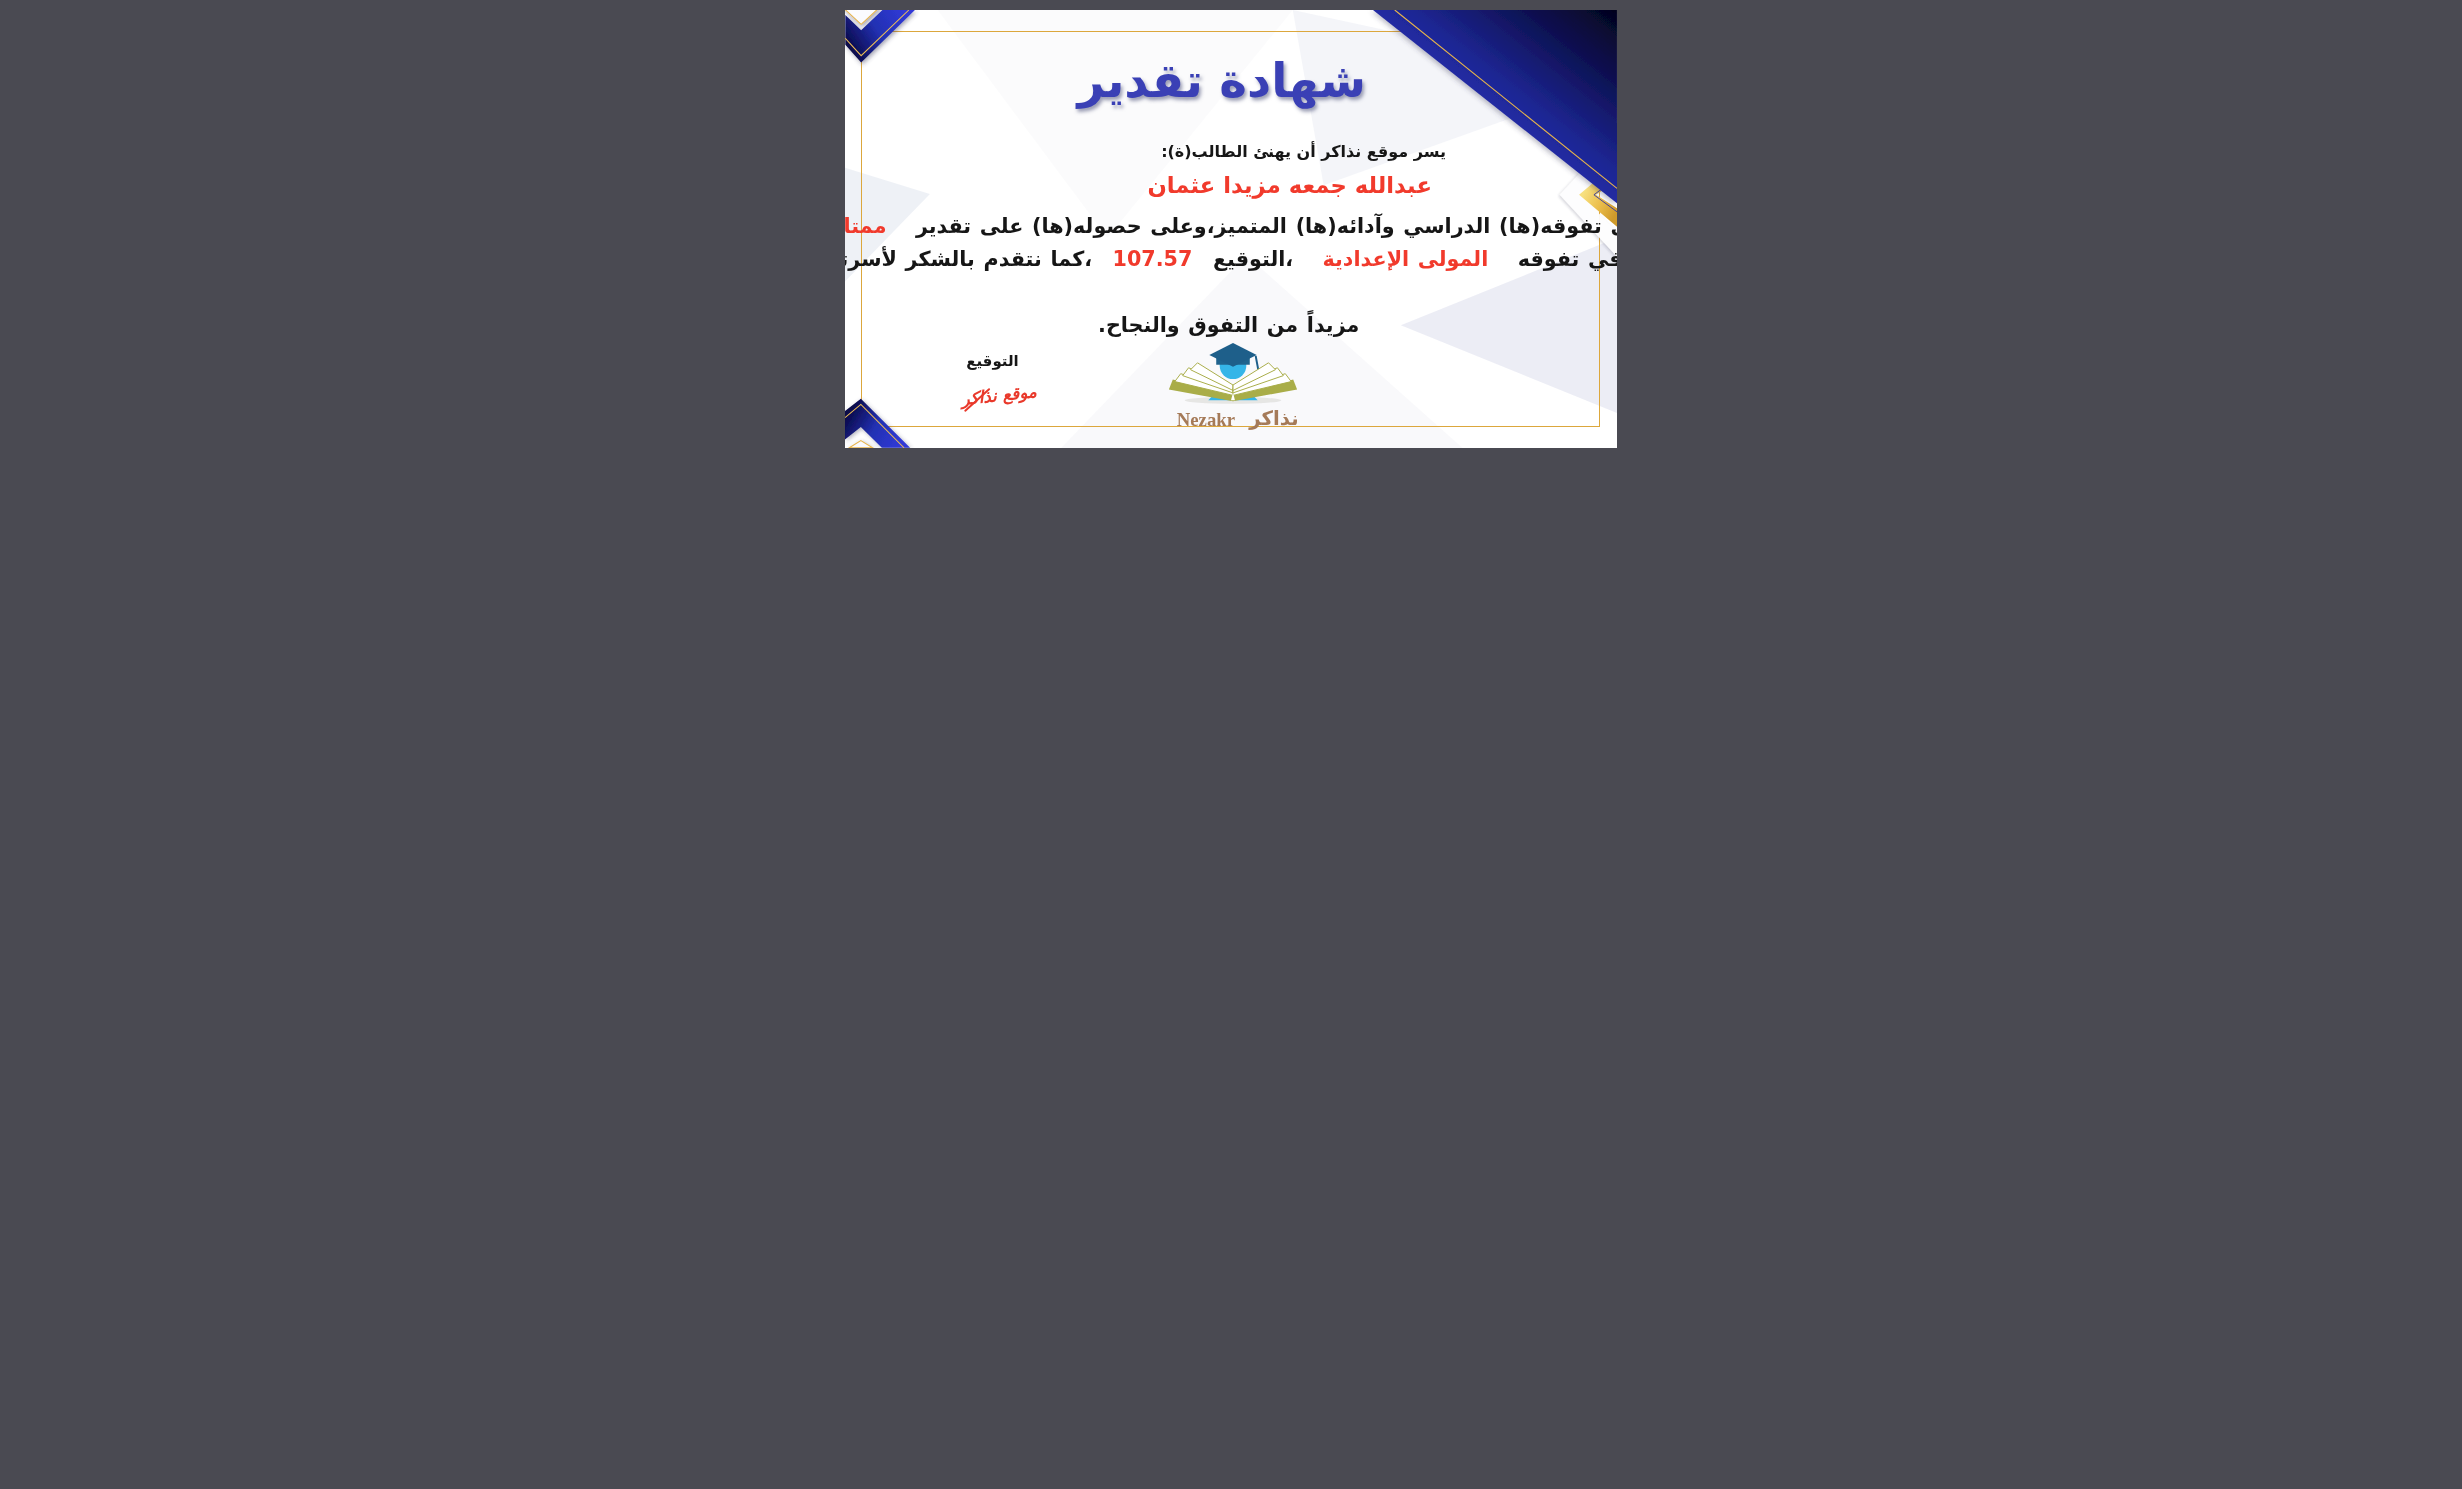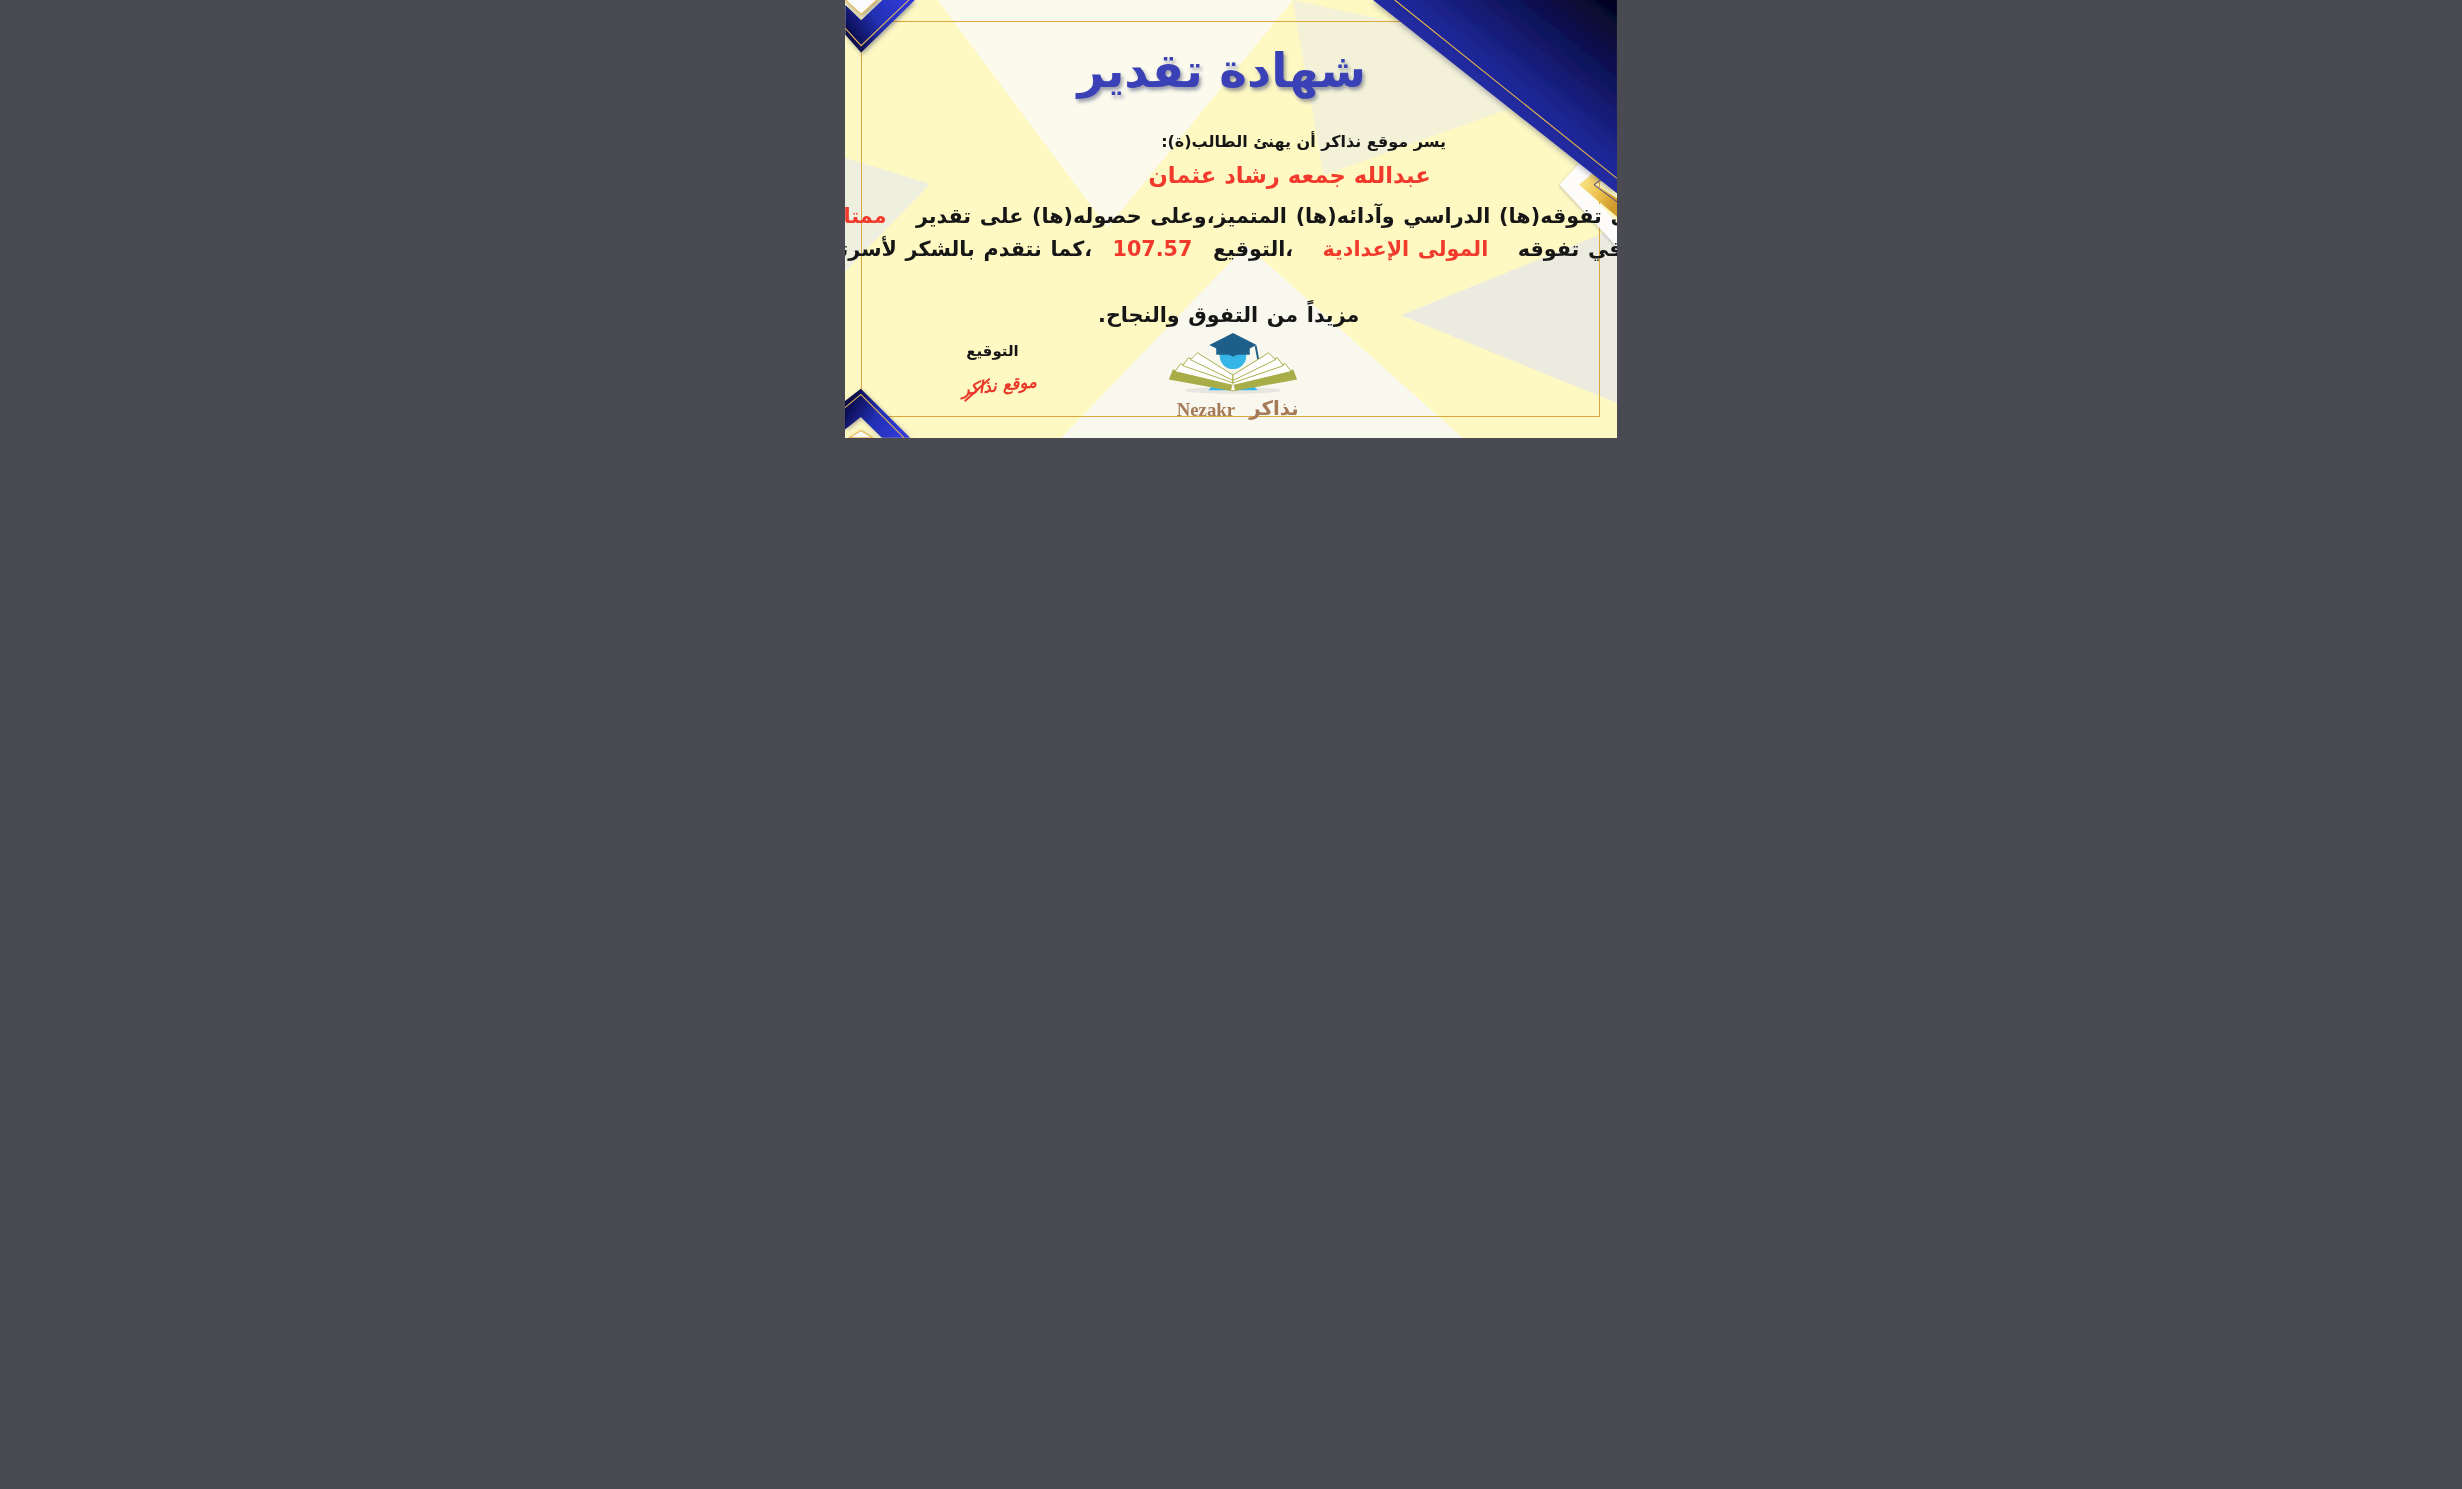--- a/index.html
+++ b/index.html
@@ -1,18 +1,18 @@
 <!DOCTYPE html>
 <html lang="ar" style="font-size:7.9px"><head>
 <meta charset="utf-8">
 <style>
   html,body{margin:0;padding:0;background:#4a4a52;}
   .stage{
-    position:relative;width:772px;height:438px;margin:0 auto;
-    overflow:hidden;background:#fef9c3;
+    position:relative;width:772px;height:438px;margin:10px auto;
+    overflow:hidden;background:#ffffff;
     font-family:"DejaVu Sans",sans-serif;
   }
   
   .facet{position:absolute;inset:0;pointer-events:none;}
   .facet.a{clip-path:polygon(12% 0,58% 0,34% 52%);background:#fafafb;opacity:.75;}
   .facet.b{clip-path:polygon(58% 0,100% 16%,62% 40%);background:#e7e8f1;opacity:.45;}
   .facet.c{clip-path:polygon(100% 52%,100% 92%,72% 72%);background:#e2e4ef;opacity:.65;}
   .facet.d{clip-path:polygon(0 36%,11% 42%,0 62%);background:#e3e7f0;opacity:.6;}
   .facet.e{clip-path:polygon(28% 100%,52% 56%,80% 100%);background:#f8f8fa;opacity:.8;}
   
@@ -131,21 +131,21 @@
     </defs>
     <polygon filter="url(#blShadow)" points="30,400 110,350 192,400" fill="#fbfbfe" stroke="#e8b54b" stroke-width="7"></polygon>
     <polygon filter="url(#blShadow)" points="0,145 110,60 452,400 256,400 110,255 0,342" fill="url(#blGrad)"></polygon>
     <polyline points="0,190 110,98 410,400" fill="none" stroke="#eebf55" stroke-width="7"></polyline>
   </svg>
 
   <div class="txt title">شهادة تقدير</div>
 
   <div class="txt intro">يسر موقع نذاكر أن يهنئ الطالب(ة):</div>
 
-  <div class="txt student">عبدالله جمعه رشاد عثمان</div>
+  <div class="txt student">عبدالله جمعه مزيدا عثمان</div>
 
   <div class="txt pline p1">
     <span>على تفوقه(ها) الدراسي وآدائه(ها) المتميز،وعلى حصوله(ها) على تقدير</span>
     <span class="red gap-lg">ممتاز</span>
   </div>
   <div class="txt pline p2">
     <span>في تفوقه</span>
     <span class="red gap-lg">المولى الإعدادية</span>
     <span>،التوقيع</span>
     <span class="red gap-md">107.57</span>

